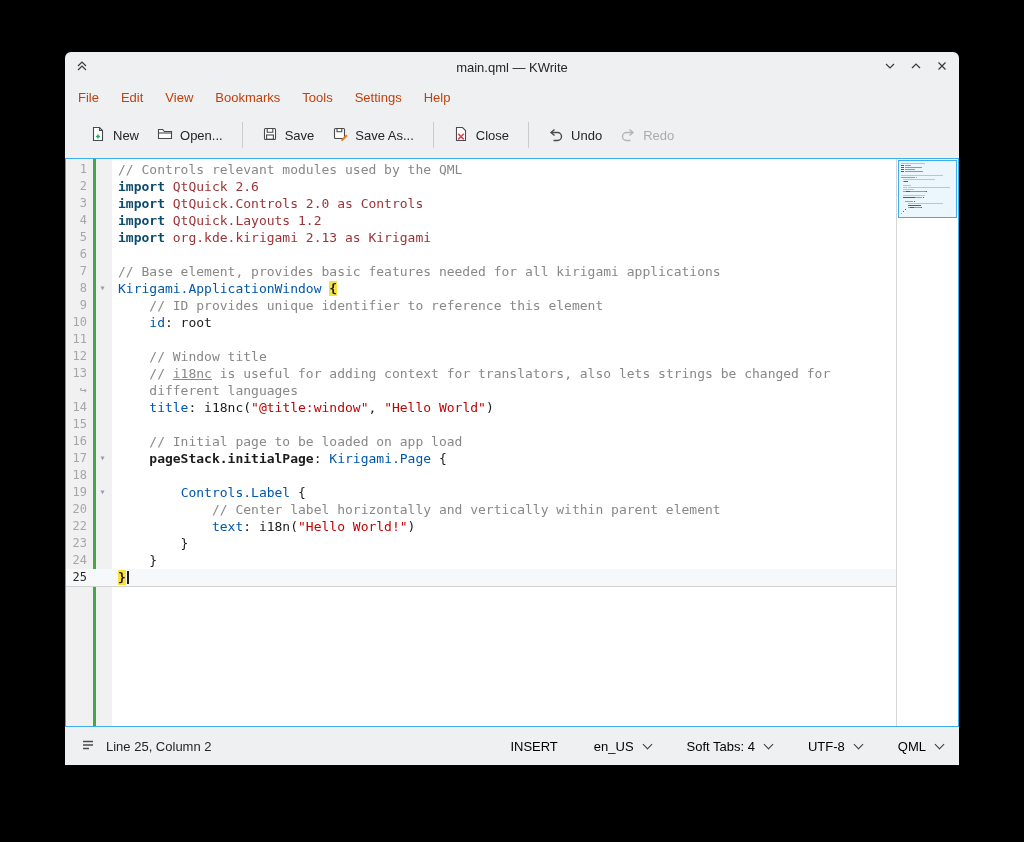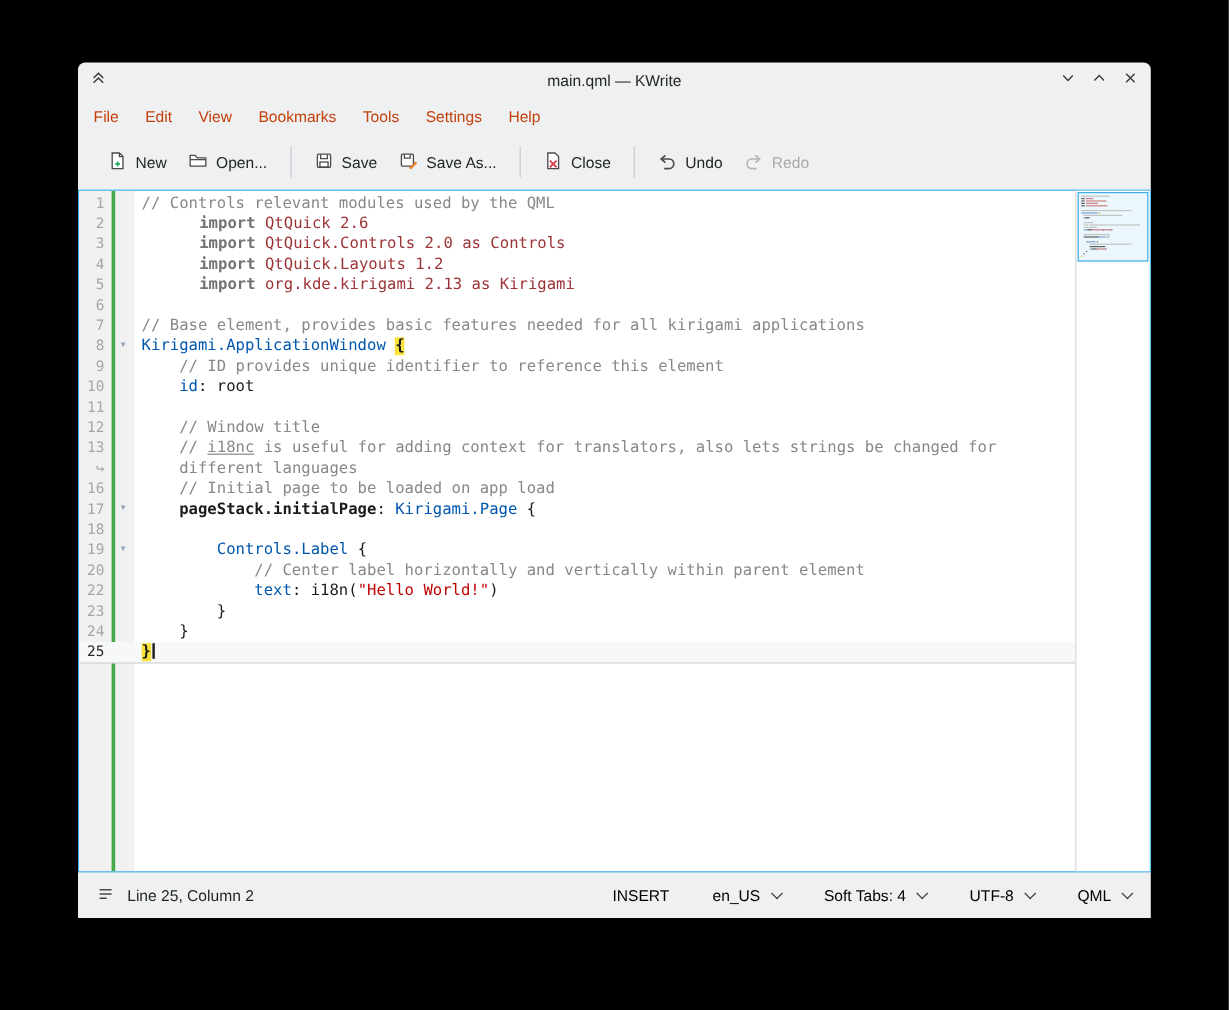--- a/index.html
+++ b/index.html
@@ -46,21 +46,21 @@
   #code-rows { position:absolute; left:0; right:0; top:2px; }
   .crow { display:flex; height:17px; white-space:pre; }
   .crow.current { background:#f6f8fa; box-shadow:0 1px 0 #d2d2d2; }
   .ln { width:27px; flex:none; text-align:right; padding-right:6px; color:#a6a6a6; font-size:12px; line-height:17px; }
   .ln-cur { color:#2b2b2b; }
   .fold { width:19px; flex:none; text-align:center; color:#8fa3b8; font-size:10px; line-height:16px; }
   .ltext { flex:1; padding-left:6px; color:#1b1b1b; }
 
   .tok-cm  { color:#898887; }
   .tok-cmu { color:#898887; text-decoration:underline; }
-  .tok-kw  { font-weight:bold; color:#737373;margin-left:48px; }
+  .tok-kw  { font-weight:bold; color:#0c4a6e; }
   .tok-imp { color:#9c3336; }
   .tok-dt  { color:#0057ae; }
   .tok-prop{ color:#0057ae; }
   .tok-mem { font-weight:bold; color:#1b1b1b;text-align:center; }
   .tok-str { color:#bf0303; }
   .tok-pl  { color:#1b1b1b; }
   .tok-bm  { font-weight:bold; color:#1b1b1b; background:#f9e23c; }
   .caret { display:inline-block; width:2px; height:13px; background:#1b1b1b; vertical-align:-2px; margin-left:1px; }
 
   
@@ -211,20 +211,22 @@
           <div class="crow"><span class="ln">5</span><span class="fold"></span><span class="ltext"><span class="tok-kw">import</span><span class="tok-pl"> </span><span class="tok-imp">org.kde.kirigami 2.13 as Kirigami</span></span></div>
           <div class="crow"><span class="ln">6</span><span class="fold"></span><span class="ltext"></span></div>
           <div class="crow"><span class="ln">7</span><span class="fold"></span><span class="ltext"><span class="tok-cm">// Base element, provides basic features needed for all kirigami applications</span></span></div>
           <div class="crow"><span class="ln">8</span><span class="fold">▾</span><span class="ltext"><span class="tok-dt">Kirigami.ApplicationWindow</span><span class="tok-pl"> </span><span class="tok-bm">{</span></span></div>
           <div class="crow"><span class="ln">9</span><span class="fold"></span><span class="ltext"><span class="tok-cm">    // ID provides unique identifier to reference this element</span></span></div>
           <div class="crow"><span class="ln">10</span><span class="fold"></span><span class="ltext"><span class="tok-pl">    </span><span class="tok-prop">id</span><span class="tok-pl">: root</span></span></div>
           <div class="crow"><span class="ln">11</span><span class="fold"></span><span class="ltext"></span></div>
           <div class="crow"><span class="ln">12</span><span class="fold"></span><span class="ltext"><span class="tok-cm">    // Window title</span></span></div>
           <div class="crow"><span class="ln">13</span><span class="fold"></span><span class="ltext"><span class="tok-cm">    // </span><span class="tok-cmu">i18nc</span><span class="tok-cm"> is useful for adding context for translators, also lets strings be changed for</span></span></div>
           <div class="crow"><span class="ln">↪</span><span class="fold"></span><span class="ltext"><span class="tok-pl">    </span><span class="tok-cm">different languages</span></span></div>
+          <div class="crow"><span class="ln">14</span><span class="fold"></span><span class="ltext"><span class="tok-pl">    </span><span class="tok-prop">title</span><span class="tok-pl">: i18nc(</span><span class="tok-str">"@title:window"</span><span class="tok-pl">, </span><span class="tok-str">"Hello World"</span><span class="tok-pl">)</span></span></div>
+          <div class="crow"><span class="ln">15</span><span class="fold"></span><span class="ltext"></span></div>
           <div class="crow"><span class="ln">16</span><span class="fold"></span><span class="ltext"><span class="tok-cm">    // Initial page to be loaded on app load</span></span></div>
           <div class="crow"><span class="ln">17</span><span class="fold">▾</span><span class="ltext"><span class="tok-pl">    </span><span class="tok-mem">pageStack.initialPage</span><span class="tok-pl">: </span><span class="tok-dt">Kirigami.Page</span><span class="tok-pl"> {</span></span></div>
           <div class="crow"><span class="ln">18</span><span class="fold"></span><span class="ltext"></span></div>
           <div class="crow"><span class="ln">19</span><span class="fold">▾</span><span class="ltext"><span class="tok-pl">        </span><span class="tok-dt">Controls.Label</span><span class="tok-pl"> {</span></span></div>
           <div class="crow"><span class="ln">20</span><span class="fold"></span><span class="ltext"><span class="tok-cm">            // Center label horizontally and vertically within parent element</span></span></div>
           <div class="crow"><span class="ln">22</span><span class="fold"></span><span class="ltext"><span class="tok-pl">            </span><span class="tok-prop">text</span><span class="tok-pl">: i18n(</span><span class="tok-str">"Hello World!"</span><span class="tok-pl">)</span></span></div>
           <div class="crow"><span class="ln">23</span><span class="fold"></span><span class="ltext"><span class="tok-pl">        }</span></span></div>
           <div class="crow"><span class="ln">24</span><span class="fold"></span><span class="ltext"><span class="tok-pl">    }</span></span></div>
           <div class="crow current"><span class="ln ln-cur">25</span><span class="fold"></span><span class="ltext"><span class="tok-bm">}</span><span class="caret"></span></span></div>
         </div>

